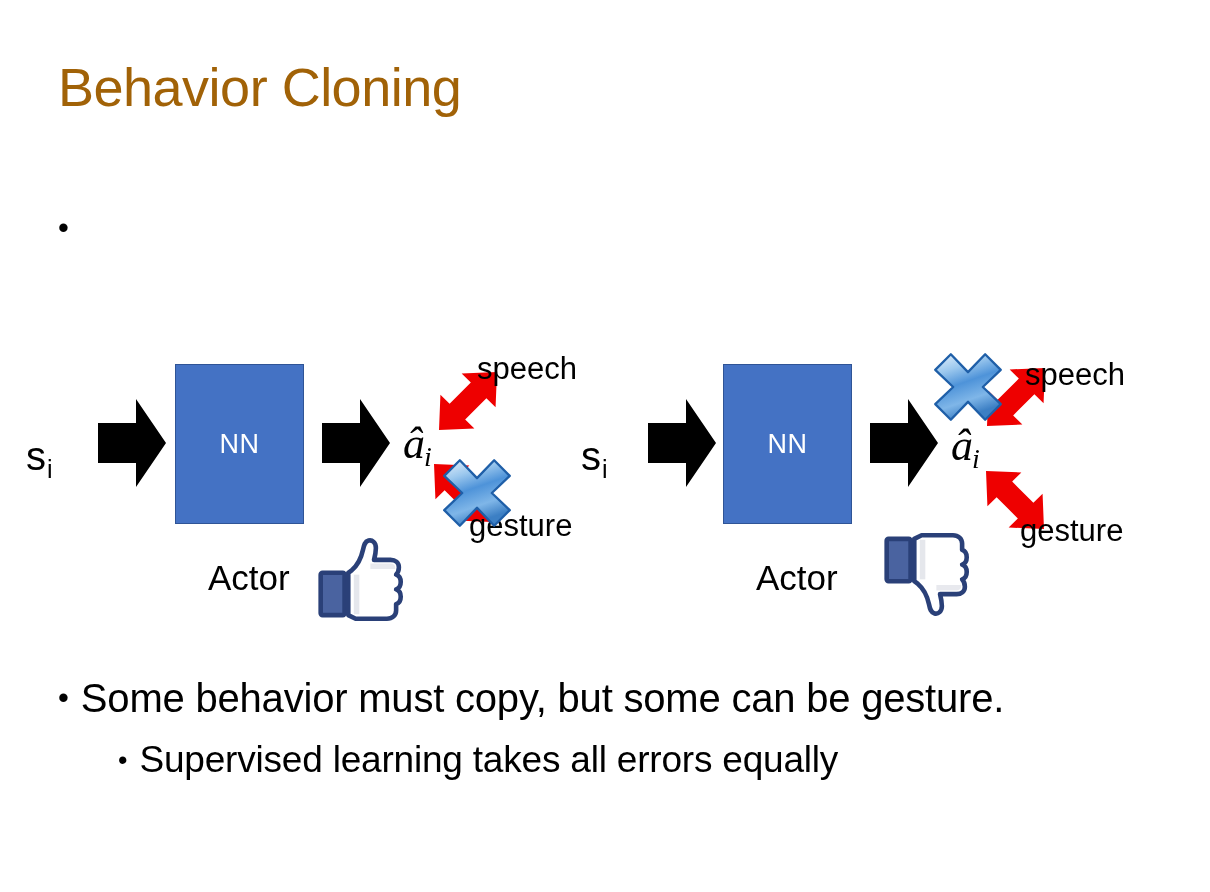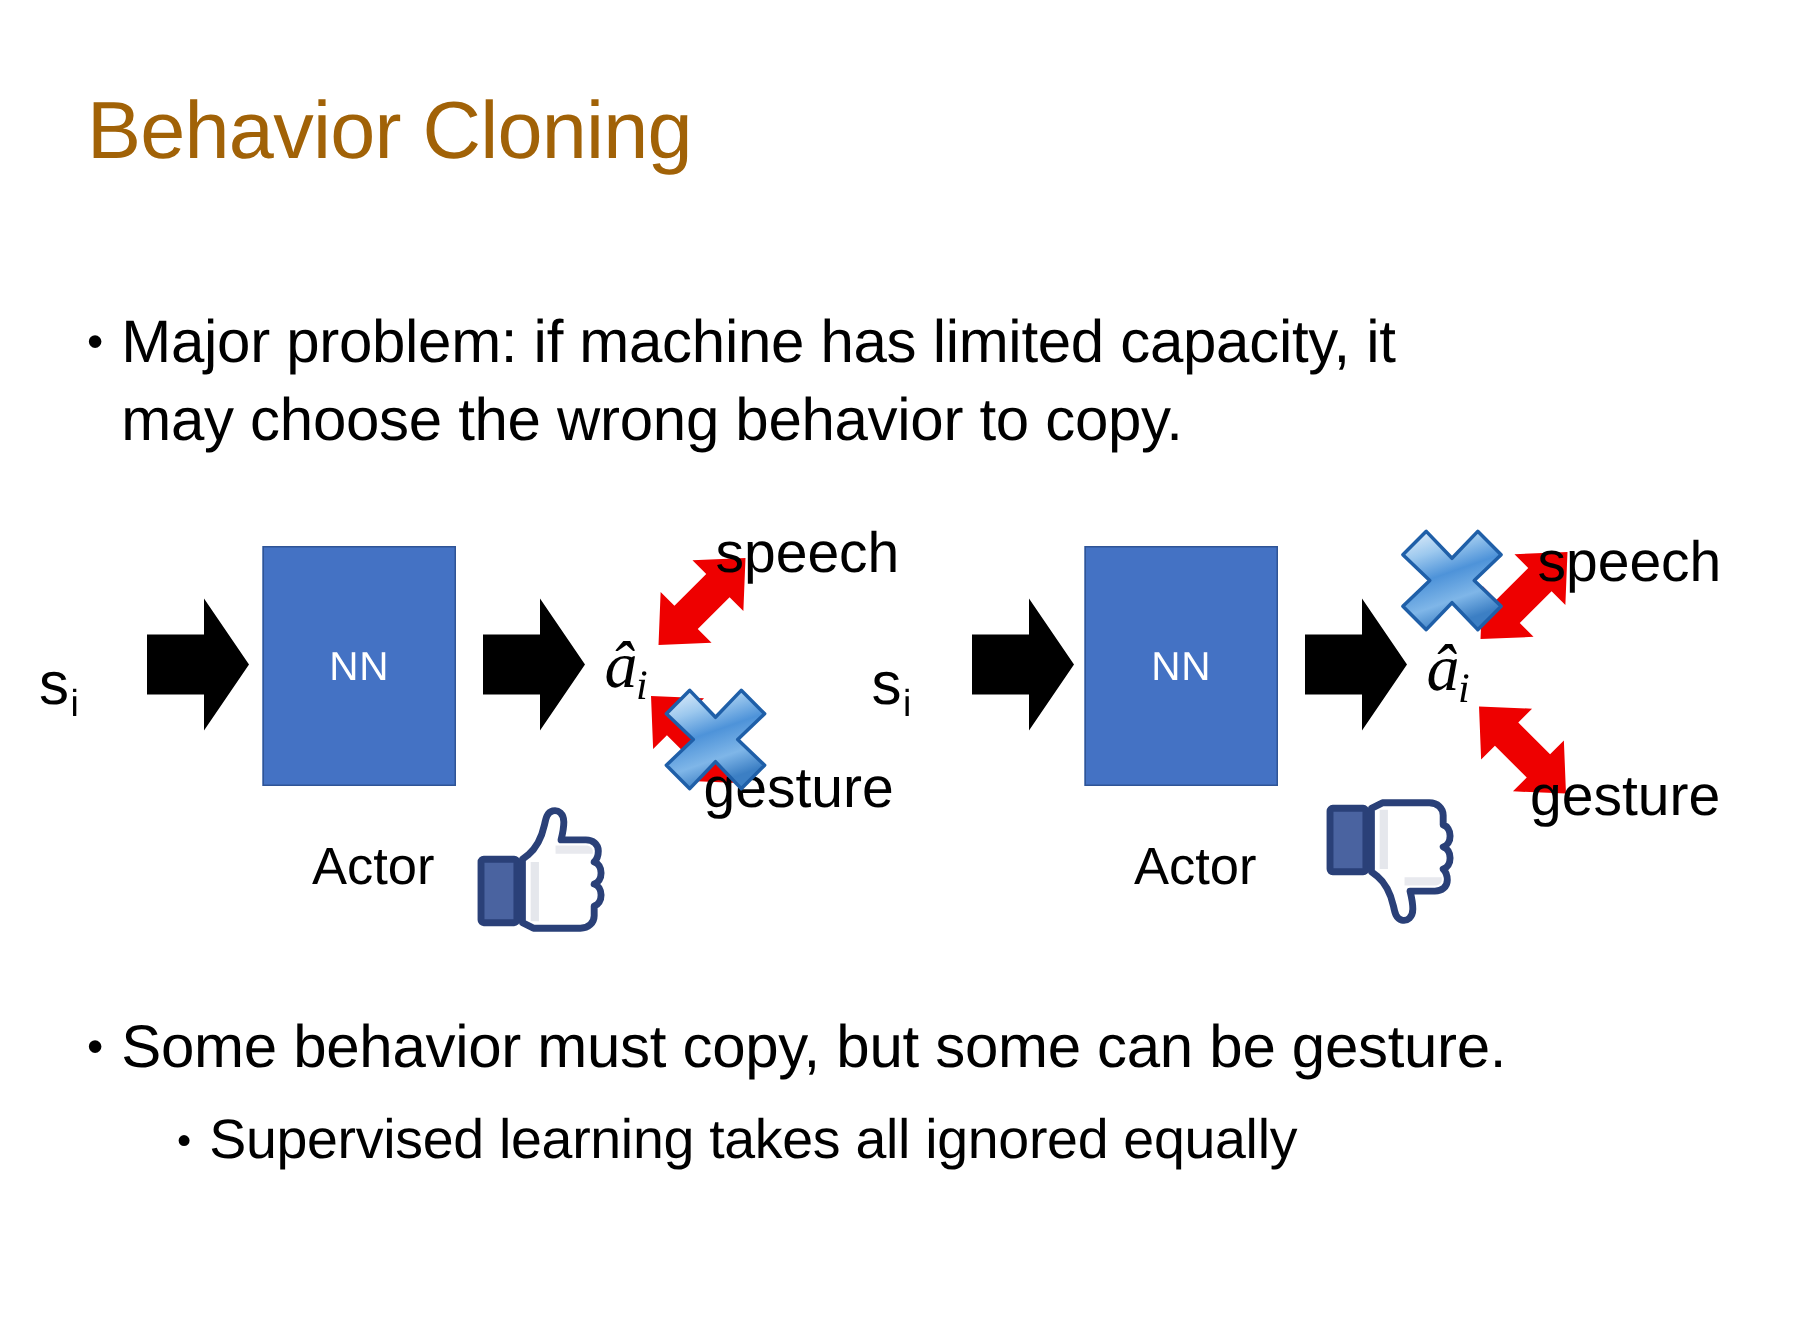--- a/index.html
+++ b/index.html
@@ -154,21 +154,21 @@
   }
   .action-label .sub {
     font-size: 28px;
     vertical-align: -0.28em;
     margin-left: -1px;
   }
 
   
   .branch-label {
     position: absolute;
-    font-size: 38px;
+    font-size: 31px;
     line-height: 38px;
     color: #000000;
     white-space: nowrap;
   }
 
   
   .red-arrow {
     position: absolute;
     width: 110px;
     height: 110px;
@@ -195,24 +195,20 @@
 </head>
 <body>
 
 <div id="slide">
 
   <div id="slide-title">Behavior Cloning</div>
 
   <div class="bullet-block" id="bullet-top">
     <div class="bullet-row">
       <span class="bullet-dot">•</span>
-      <span class="bullet-text">
-        <span>Major problem: if machine has limited capacity, it</span>
-        <span class="l2">may choose the wrong behavior to copy.</span>
-      </span>
     </div>
   </div>
 
   <div class="diagram" id="diagram-left">
 
     <div class="state-label" style="left:6px; top:96px;">
       <span>s</span><span class="sub">i</span>
     </div>
 
     <div class="block-arrow" style="left:78px; top:57px;">
@@ -375,17 +371,17 @@
   <div class="bullet-block" id="bullet-bottom-1">
     <div class="bullet-row">
       <span class="bullet-dot">•</span>
       <span class="bullet-text">Some behavior must copy, but some can be gesture.</span>
     </div>
   </div>
 
   <div class="bullet-block" id="bullet-bottom-2">
     <div class="bullet-row">
       <span class="bullet-dot">•</span>
-      <span class="bullet-text">Supervised learning takes all ignored equally</span>
+      <span class="bullet-text">Supervised learning takes all errors equally</span>
     </div>
   </div>
 
 </div>
 
 </body></html>

